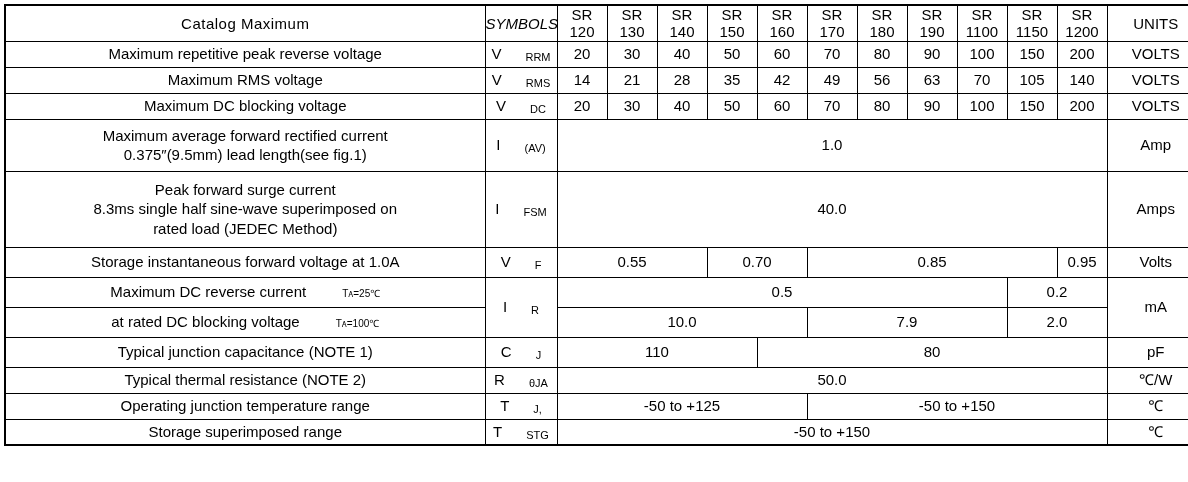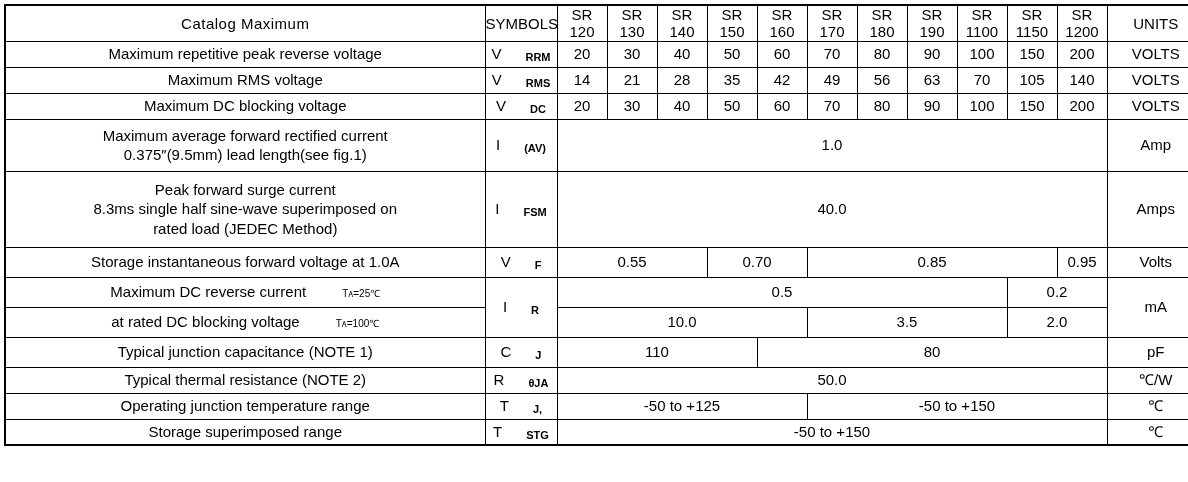--- a/index.html
+++ b/index.html
@@ -54,39 +54,40 @@
     font-size: 16.5px;
   }
   .desc-multi div { padding: 1px 8px; white-space: nowrap; }
 
   .hdr-catalog {
     font-size: 19px;
     letter-spacing: 0.5px;
     text-align: center;
   }
   .hdr-symbols {
+    font-style: italic;
     font-size: 15.5px;
   }
   .hdr-units {
     font-weight: bold;
     font-size: 17px;
   }
   .part {
     font-weight: bold;
     font-size: 14px;
     line-height: 1.05;
   }
   .part span { display: block; }
 
   .sym {
     font-size: 16px;
   }
   .sym sub {
     font-size: 11px;
-    font-weight: bold;
+    font-weight: normal;
     vertical-align: baseline;
     position: relative;
     bottom: -2px;
     padding-left: 24px;
   }
   .val { font-size: 15.5px; }
   .units-cell { font-size: 15px; }
 
   .rowh-26 { height: 26px; }
   .rowh-30 { height: 30px; }
@@ -259,21 +260,21 @@
         <td class="val" colspan="9">0.5</td>
         <td class="val" colspan="2">0.2</td>
         <td class="units-cell" rowspan="2">mA</td>
       </tr>
 
       <tr class="rowh-30">
         <td class="desc temp-line">
           <span>at rated DC blocking voltage</span><span class="spacer-gap"></span><span class="ta">Tᴀ=100℃</span>
         </td>
         <td class="val" colspan="5">10.0</td>
-        <td class="val" colspan="4">3.5</td>
+        <td class="val" colspan="4">7.9</td>
         <td class="val" colspan="2">2.0</td>
       </tr>
 
       <tr class="rowh-30">
         <td class="desc">Typical junction capacitance (NOTE 1)</td>
         <td class="sym"><span>C</span><sub>J</sub></td>
         <td class="val" colspan="4">110</td>
         <td class="val" colspan="7">80</td>
         <td class="units-cell">pF</td>
       </tr>

